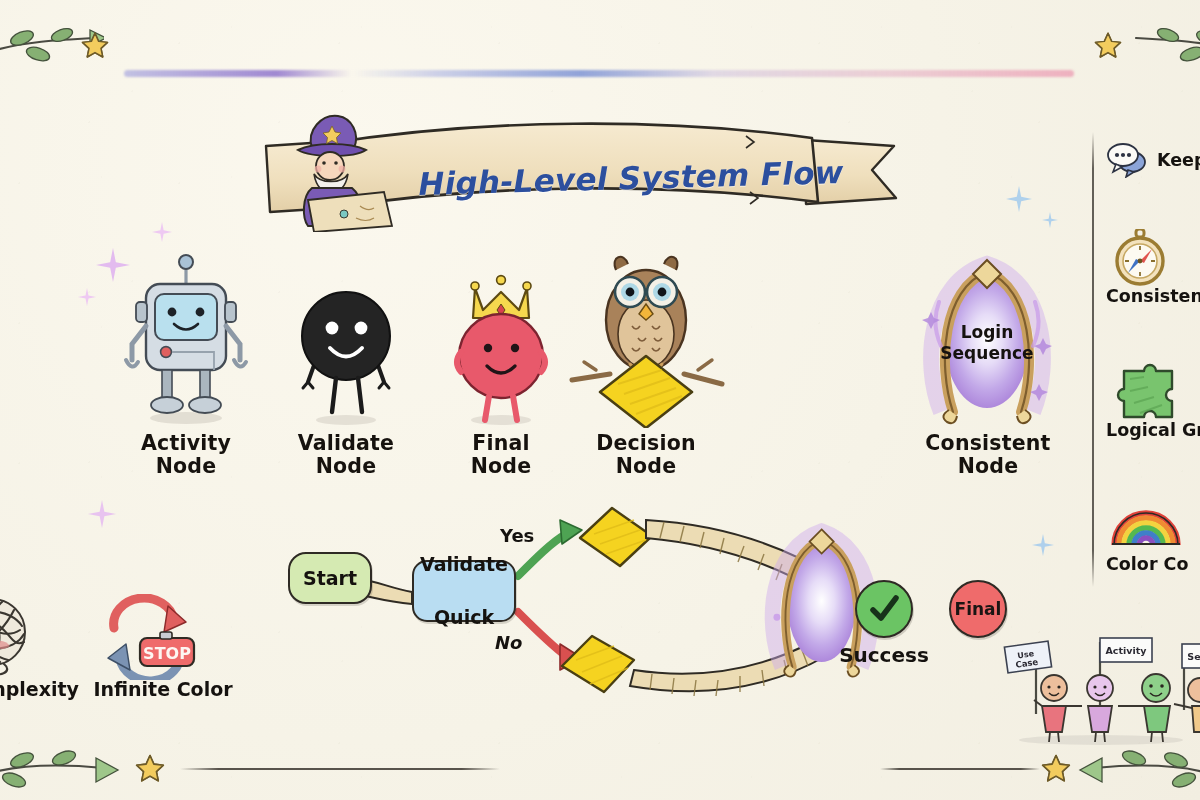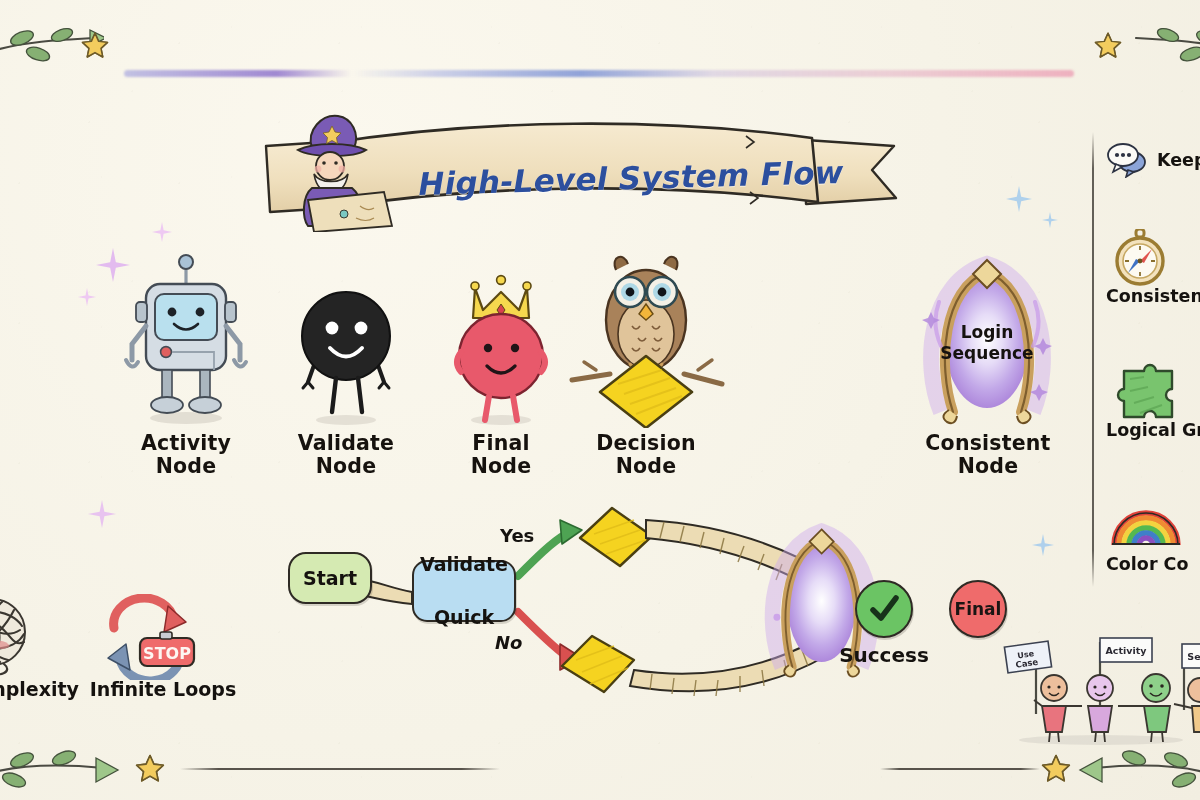--- a/index.html
+++ b/index.html
@@ -554,21 +554,21 @@
         <svg width="120" height="86" viewBox="0 0 120 86">
           <path d="M26 34 A28 24 0 0 1 86 26" fill="none" stroke="#e0605f" stroke-width="9" stroke-linecap="round"></path>
           <path d="M80 12 L98 28 L76 38 Z" fill="#e0605f" stroke="#8c2b2b" stroke-width="1.5" stroke-linejoin="round"></path>
           <path d="M92 58 A28 24 0 0 1 32 64" fill="none" stroke="#7b93b3" stroke-width="9" stroke-linecap="round"></path>
           <path d="M38 50 L20 64 L42 76 Z" fill="#7b93b3" stroke="#3d4f66" stroke-width="1.5" stroke-linejoin="round"></path>
           <rect x="52" y="44" width="54" height="28" rx="7" fill="#ef6b6b" stroke="#2f2b24" stroke-width="2.2"></rect>
           <rect x="72" y="38" width="12" height="7" rx="2" fill="#c9cdd2" stroke="#2f2b24" stroke-width="1.6"></rect>
           <text x="79" y="65" text-anchor="middle" font-family="DejaVu Sans, sans-serif" font-size="16" font-weight="700" fill="#fdf6f2">STOP</text>
         </svg>
       </div>
-      <div class="lb">Infinite Loops</div>
+      <div class="lb">Infinite Color</div>
     </div>
   </div>
 
   <div class="crowd">
     <svg width="210" height="110" viewBox="0 0 210 110">
       <ellipse cx="105" cy="104" rx="82" ry="5" fill="#cfcac0" opacity=".45"></ellipse>
 
       <line x1="40" y1="14" x2="40" y2="78" stroke="#4a4a42" stroke-width="2.2"></line>
       <rect x="10" y="8" width="44" height="26" fill="#eef2f8" stroke="#3b4150" stroke-width="1.6" transform="rotate(-8 32 21)"></rect>
       <text x="30" y="21" text-anchor="middle" class="flag-label" font-size="8.5" font-weight="700" fill="#2b2a33" font-family="DejaVu Sans, sans-serif" transform="rotate(-8 32 21)">Use</text>

